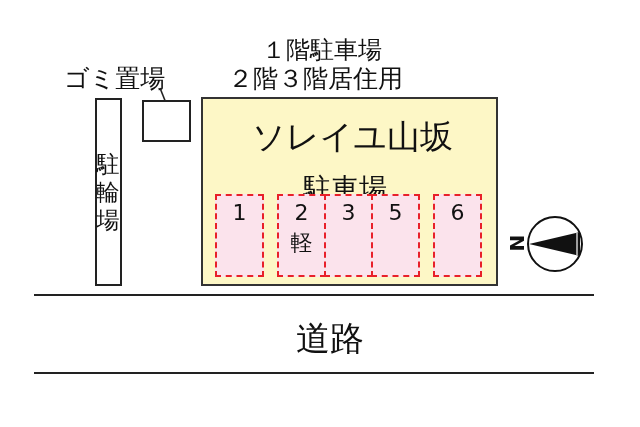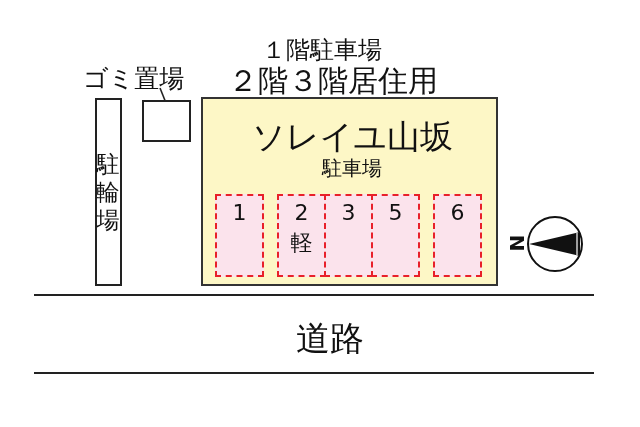--- a/index.html
+++ b/index.html
@@ -15,39 +15,39 @@
   .space .num { position:absolute; top:6px; left:0; right:0; text-align:center; font-size:22px; line-height:1; }
   .space .sub { position:absolute; top:36px; left:0; right:0; text-align:center; font-size:22px; line-height:1; }
   .road-line { position:absolute; left:34px; width:560px; height:2px; background:#222; }
   .vtext { position:absolute; left:95px; top:150px; width:26px; text-align:center;
            font-size:23px; line-height:28px; }
 </style>
 </head>
 <body>
 
 <div class="label" style="left:262px; top:38px; font-size:24px;">１階駐車場</div>
-<div class="label" style="left:228px; top:66px; font-size:30px;">２階３階居住用</div>
-<div class="label" style="left:83px; top:66px; font-size:25px;">ゴミ置場</div>
+<div class="label" style="left:228px; top:66px; font-size:25px;">２階３階居住用</div>
+<div class="label" style="left:64px; top:66px; font-size:25px;">ゴミ置場</div>
 
 <svg class="abs" style="left:150px; top:84px;" width="30" height="30">
   <line x1="10" y1="4" x2="18" y2="24" stroke="#222" stroke-width="1.6"></line>
 </svg>
 
 <div class="box" style="left:142px; top:100px; width:49px; height:42px;"></div>
 
 <div class="box" style="left:95px; top:98px; width:27px; height:188px;"></div>
 <div class="vtext">
   <div>駐</div>
   <div>輪</div>
   <div>場</div>
 </div>
 
 <div class="lot"></div>
 <div class="label" style="left:252px; top:120px; font-size:33px;">ソレイユ山坂</div>
-<div class="label" style="left:303px; top:158px; font-size:20px;margin-left:19px;">駐車場</div>
+<div class="label" style="left:303px; top:175px; font-size:28px;">駐車場</div>
 
 <div class="space" style="left:215px; width:49px;">
   <div class="num">1</div>
   <div class="sub"></div>
 </div>
 <div class="space" style="left:277px; width:49px;">
   <div class="num">2</div>
   <div class="sub">軽</div>
 </div>
 <div class="space" style="left:324px; width:49px;">

